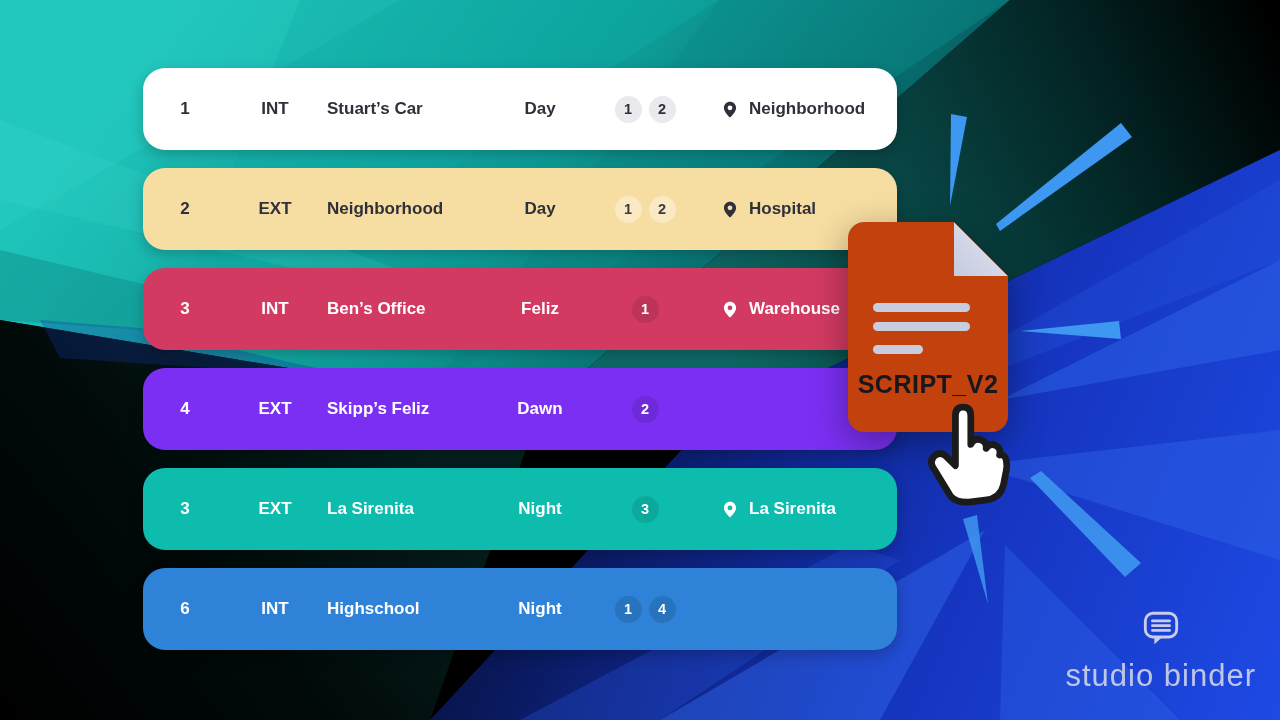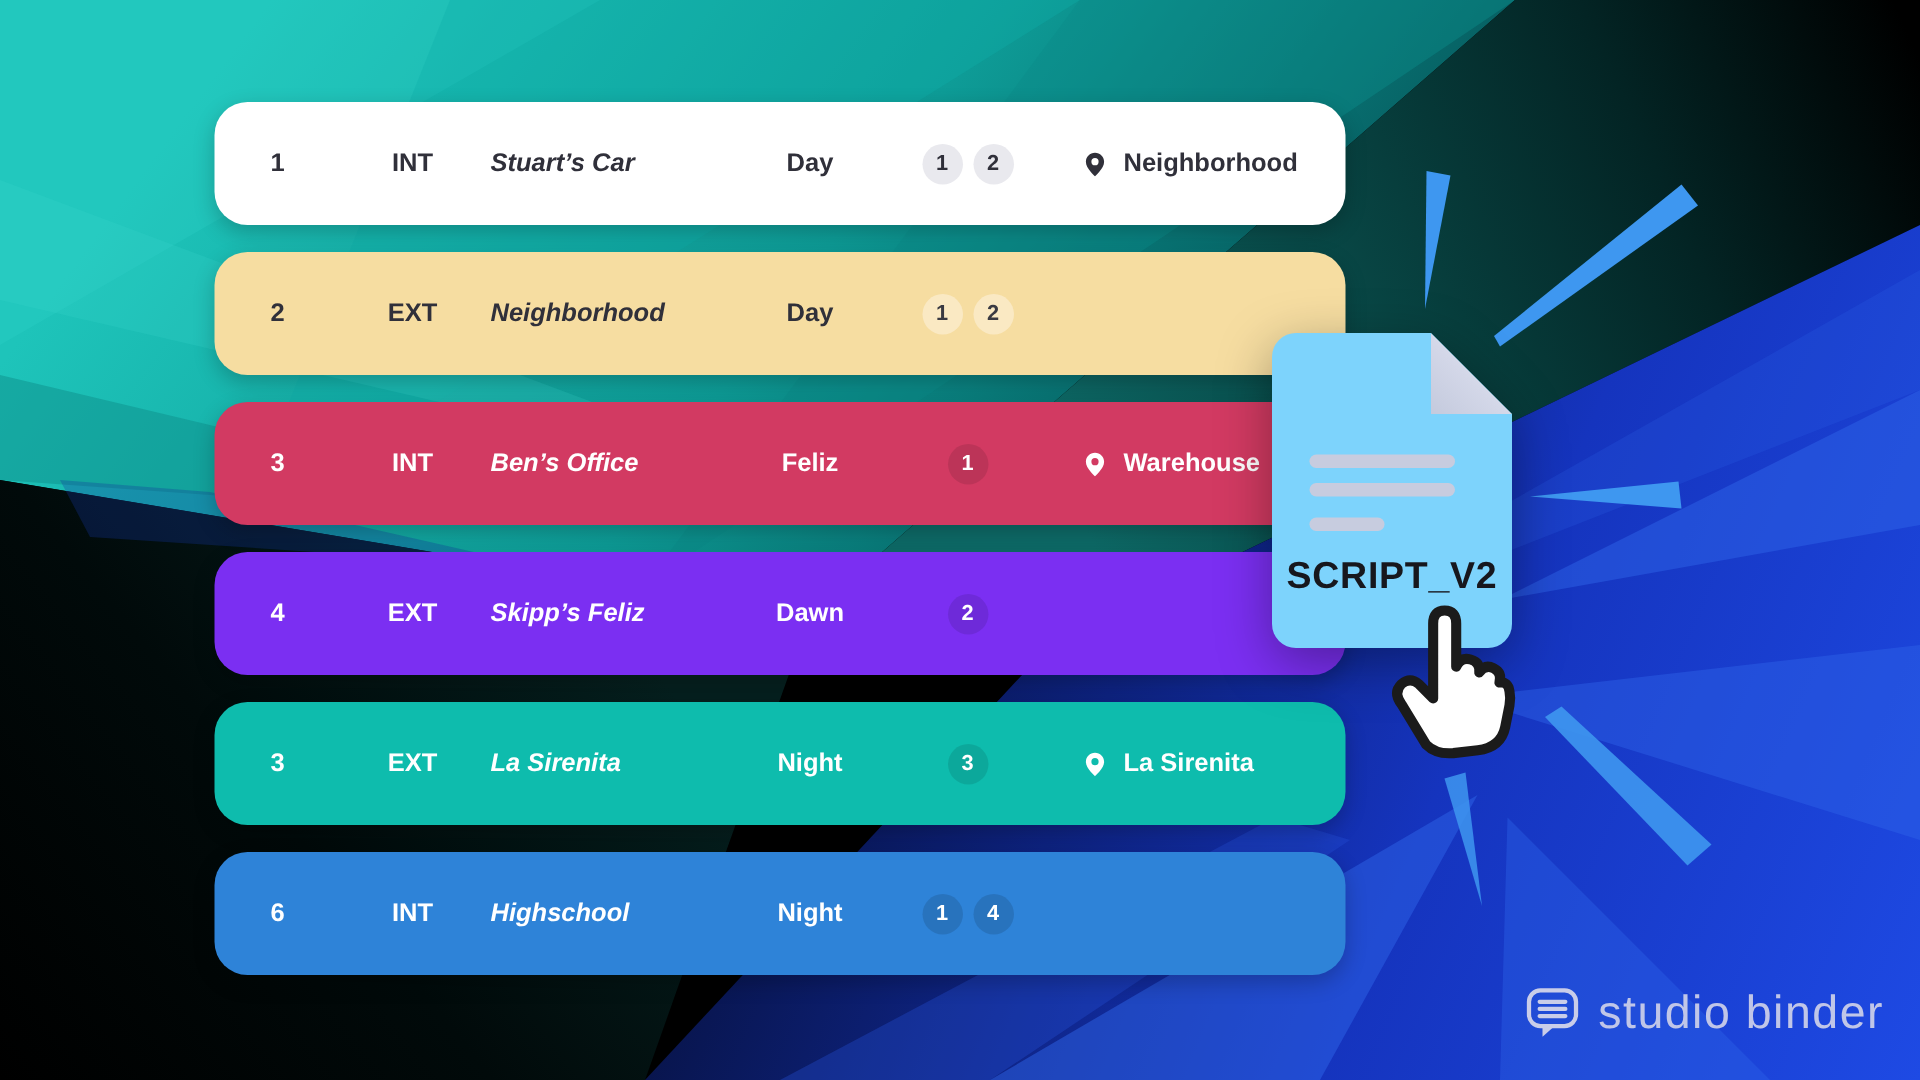--- a/index.html
+++ b/index.html
@@ -12,55 +12,55 @@
   
   .rows{position:absolute;left:143px;top:68px;width:754px;z-index:2;}
   .row{
     height:82px;border-radius:22px;margin-bottom:18px;
     display:grid;grid-template-columns:84px 96px 162px 110px 100px 1fr;
     align-items:center;font-size:17px;font-weight:700;
     box-shadow:0 5px 14px rgba(0,0,0,.22);
   }
   .c{display:flex;align-items:center;min-width:0;}
   .num,.type,.time{justify-content:center;}
-  .name{justify-content:flex-start;padding-left:4px;font-style:italic;}
+  .name{justify-content:flex-start;padding-left:4px;}
   .badges{justify-content:center;gap:7px;}
   .badge{
     width:27px;height:27px;border-radius:50%;
     display:flex;align-items:center;justify-content:center;
     font-size:14.5px;font-weight:700;
   }
   .badge:empty{display:none;}
   .loc{padding-left:26px;gap:10px;}
   .pin{width:18px;height:21px;flex:none;}
   
   .doc-wrap{position:absolute;left:848px;top:222px;z-index:3;filter:drop-shadow(0 10px 18px rgba(0,0,0,.35));}
   .doc{
-    position:relative;width:160px;height:210px;background:#7dd3fc;border-radius:16px;
+    position:relative;width:160px;height:210px;background:#c2410c;border-radius:16px;
     clip-path:polygon(0 0,106px 0,100% 54px,100% 100%,0 100%);
   }
   .fold{
     position:absolute;right:0;top:0;width:54px;height:54px;
     background:linear-gradient(225deg,#eceef6 0%,#d3d7e8 55%,#c4cadd 100%);
     clip-path:polygon(0 0,100% 100%,0 100%);
   }
   .dline{position:absolute;left:25px;height:9px;border-radius:5px;background:#C7CCDF;}
   .l1{top:81px;width:97px;}
   .l2{top:100px;width:97px;}
   .l3{top:123px;width:50px;}
   .doc-label{
     position:absolute;left:0;right:0;top:148px;text-align:center;
     font-size:25px;font-weight:800;letter-spacing:.5px;color:#17171d;
   }
   
   .cursor{position:absolute;left:918px;top:402px;width:96px;height:108px;z-index:4;}
   
   .brand{
     position:absolute;right:24px;bottom:26px;z-index:2;
-    display:flex;align-items:center;gap:11px;color:var(--logo,#C9CDE9);
+    display:flex;align-items:center;gap:11px;color:var(--logo,#C9CDE9);flex-direction:column;
   }
   .brand-icon{width:38px;height:38px;flex:none;}
   .brand-text{font-size:31px;font-weight:300;letter-spacing:1px;opacity:.95;}
 </style>
 </head>
 <body>
 
 <svg class="bg" viewBox="0 0 1280 720" preserveAspectRatio="none" aria-hidden="true">
   <defs>
     <linearGradient id="gTeal" gradientUnits="userSpaceOnUse" x1="180" y1="0" x2="760" y2="430">
@@ -132,20 +132,26 @@
 
   <div class="row" style="background: rgb(246, 221, 161); color: rgb(48, 48, 58);">
     <span class="c num">2</span>
     <span class="c type">EXT</span>
     <span class="c name">Neighborhood</span>
     <span class="c time">Day</span>
     <span class="c badges">
       <span class="badge" style="background: rgb(250, 233, 195); color: rgb(58, 58, 66);">1</span>
       <span class="badge" style="background: rgb(250, 233, 195); color: rgb(58, 58, 66);">2</span>
     </span>
+    <span class="c loc">
+      <svg class="pin" viewBox="0 0 24 24">
+          <path fill="currentColor" fill-rule="evenodd" d="M12 1.8C7.5 1.8 3.9 5.4 3.9 9.9 3.9 15.6 12 22.6 12 22.6s8.1-7 8.1-12.7c0-4.5-3.6-8.1-8.1-8.1zm0 11.1a3.2 3.2 0 1 1 0-6.4 3.2 3.2 0 0 1 0 6.4z"></path>
+        </svg>
+      <span>Hospital</span>
+    </span>
   </div>
 
   <div class="row" style="background: rgb(210, 58, 98); color: rgb(255, 255, 255);">
     <span class="c num">3</span>
     <span class="c type">INT</span>
     <span class="c name">Ben’s Office</span>
     <span class="c time">Feliz</span>
     <span class="c badges">
       <span class="badge" style="background: rgba(0, 0, 0, 0.1); color: rgb(255, 255, 255);">1</span>
 

